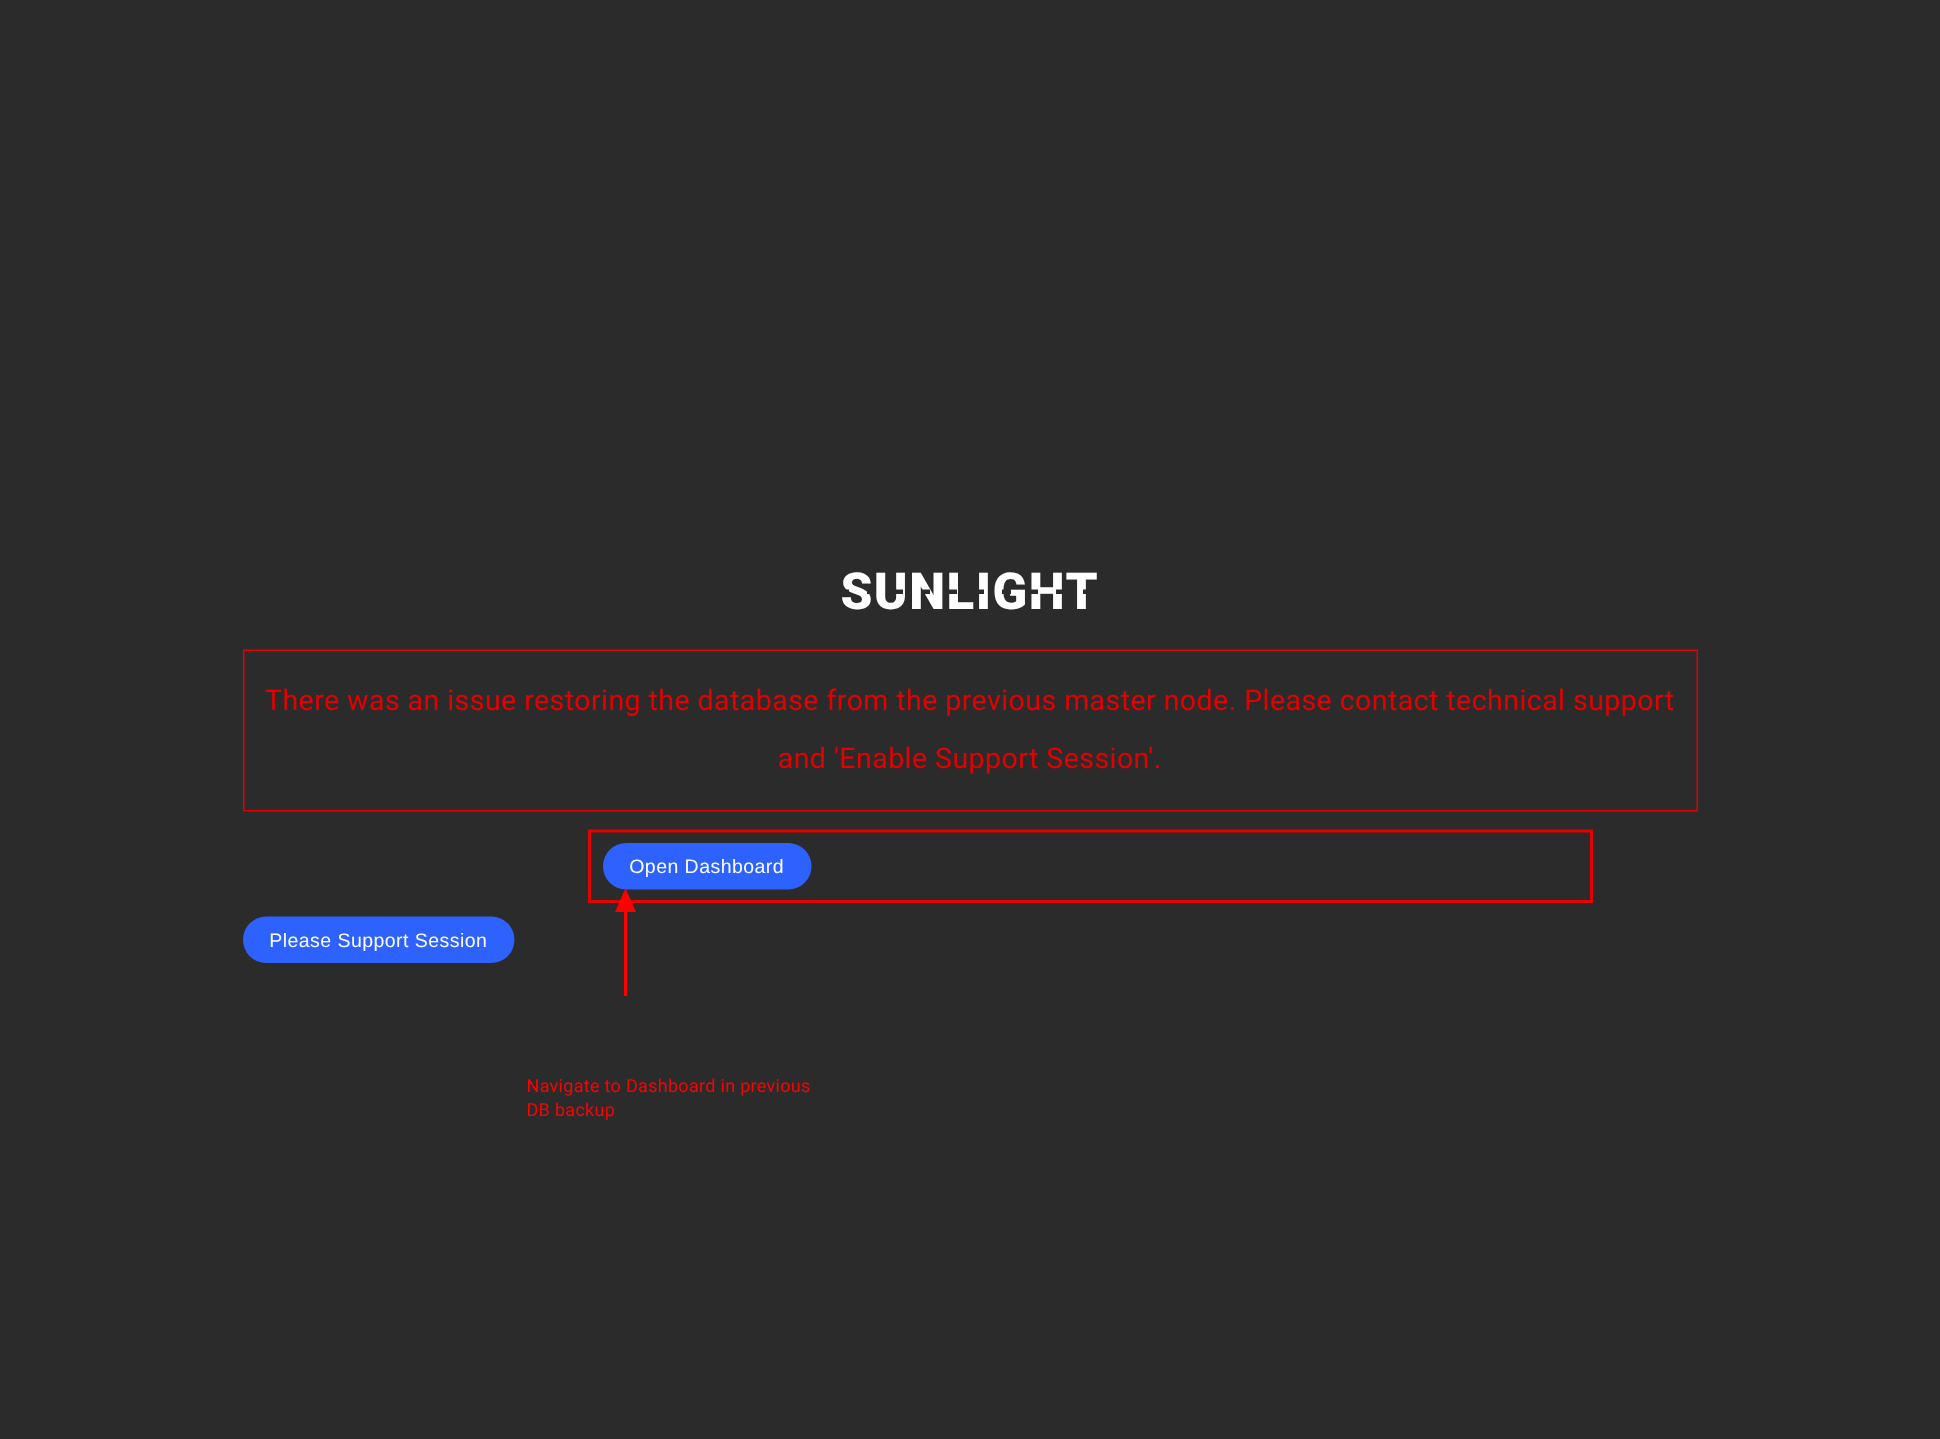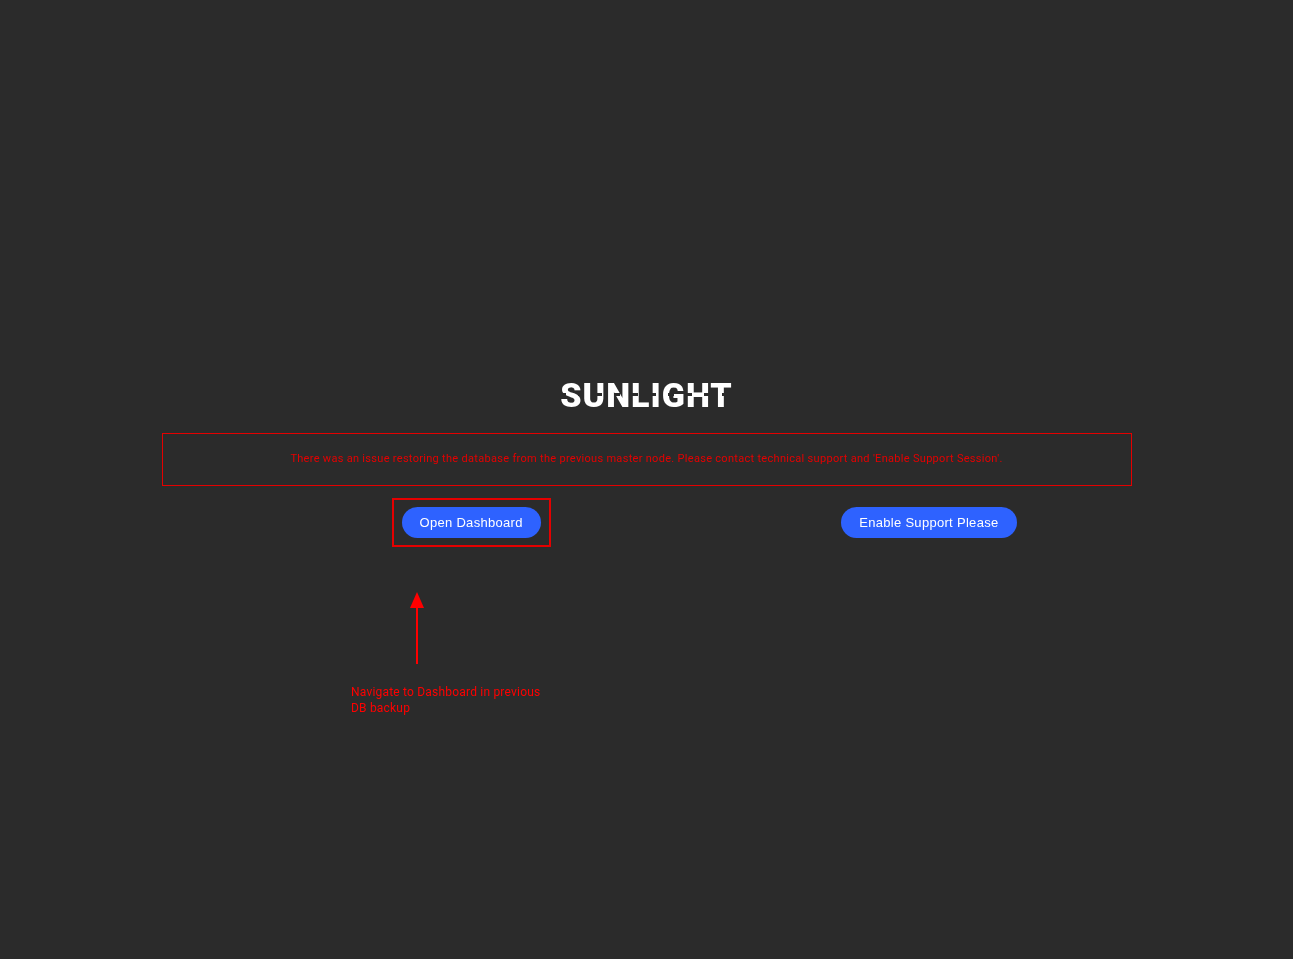--- a/index.html
+++ b/index.html
@@ -42,29 +42,30 @@
     .alert-box {
       width: 970px;
       border: 1.5px solid #e50000;
       padding: 14px 10px 14px 10px;
       text-align: center;
       line-height: 2.05;
       margin-bottom: 12px;
     }
     .alert-line {
       color: #e50000;
-      font-size: 11px;
+      font-size: 19px;
       letter-spacing: 0.3px;
     }
     .buttons-row {
       width: 970px;
       display: flex;
       justify-content: space-between;
       padding: 0 70px 0 0;
       margin-top: 0px;
+      flex-direction: column;
     }
     .btn-highlight-wrap {
       border: 2.5px solid #e50000;
       padding: 7px 8px;
       margin-left: 230px;
     }
     .btn {
       background-color: #2e62ff;
       color: #ffffff;
       border: none;
@@ -99,21 +100,21 @@
       width: 2px;
       height: 58px;
       background-color: #ff0000;
       position: absolute;
       top: 14px;
       left: 5px;
     }
     .annotation {
       position: absolute;
       left: 351px;
-      top: 684px;
+      top: 716px;
       color: #ff0000;
       font-size: 12px;
       line-height: 1.35;
       width: 200px;
       letter-spacing: 0.2px;
     }
   </style>
 </head>
 <body>
 
@@ -123,21 +124,21 @@
 
 <div class="alert-box">
   <div class="alert-line">There was an issue restoring the database from the previous master node. Please contact technical support and 'Enable Support Session'.</div>
 </div>
 
 <div class="buttons-row">
   <div class="btn-highlight-wrap">
     <button class="btn">Open Dashboard</button>
   </div>
   <div class="btn-right-wrap">
-    <button class="btn">Enable Support Please</button>
+    <button class="btn">Please Support Session</button>
   </div>
 </div>
 
 <div class="arrow-container">
   <div class="arrow-head"></div>
   <div class="arrow-line"></div>
 </div>
 
 <div class="annotation">Navigate to Dashboard in previous DB backup</div>
 

